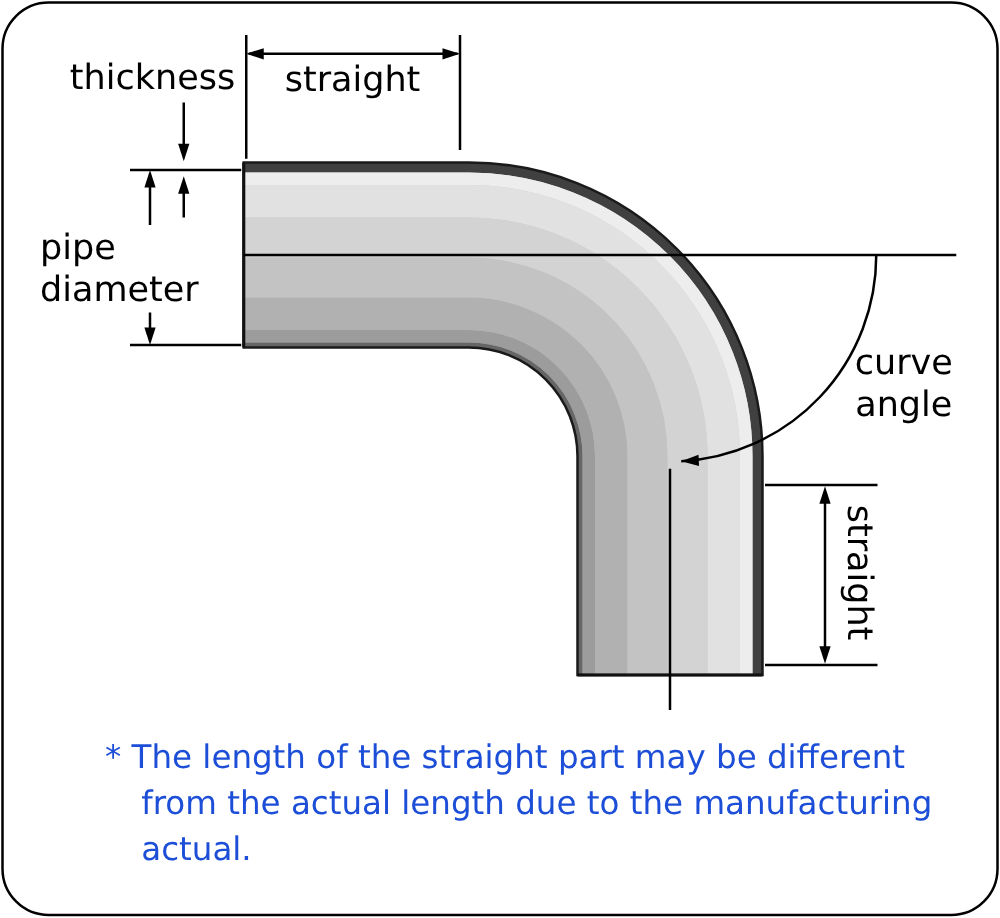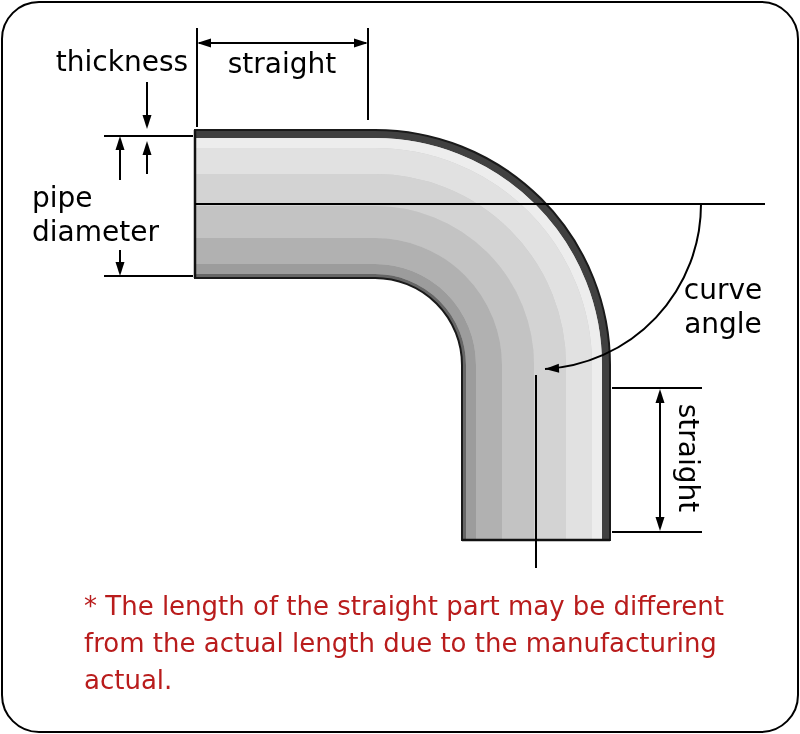--- a/index.html
+++ b/index.html
@@ -2,22 +2,22 @@
 <html><head>
 <meta charset="utf-8">
 <style>
   html, body { margin: 0; padding: 0; background: #fff; }
   body { width: 800px; height: 734px; position: relative; overflow: hidden;
          font-family: "DejaVu Sans", "Liberation Sans", sans-serif; }
   .frame { position: absolute; left: 1px; top: 1px; width: 794px; height: 728px;
            border: 2px solid #000; border-radius: 38px; pointer-events: none; }
   .stage { position: absolute; left: 0; top: 0; }
   .note { position: absolute; left: 84px; top: 588px; width: 700px;
-          font-size: 26px; line-height: 37px; color: #b91c1c; white-space: nowrap; }
-  .note .cont { }
+          font-size: 26px; line-height: 37px; color: #1d4ed8; white-space: nowrap; }
+  .note .cont { margin-left: 29px; }
   svg text { font-family: "DejaVu Sans", "Liberation Sans", sans-serif;
              font-size: 28px; fill: #000; }
 </style>
 </head>
 <body>
 
 <div class="stage">
 <svg width="800" height="734" viewBox="0 0 800 734">
 
   <path d="M195 130 L375 130 A235 235 0 0 1 610 365 L610 540 L462 540 L462 365 A87 87 0 0 0 375 278 L195 278 Z" fill="#cccccc" stroke="none"></path>

